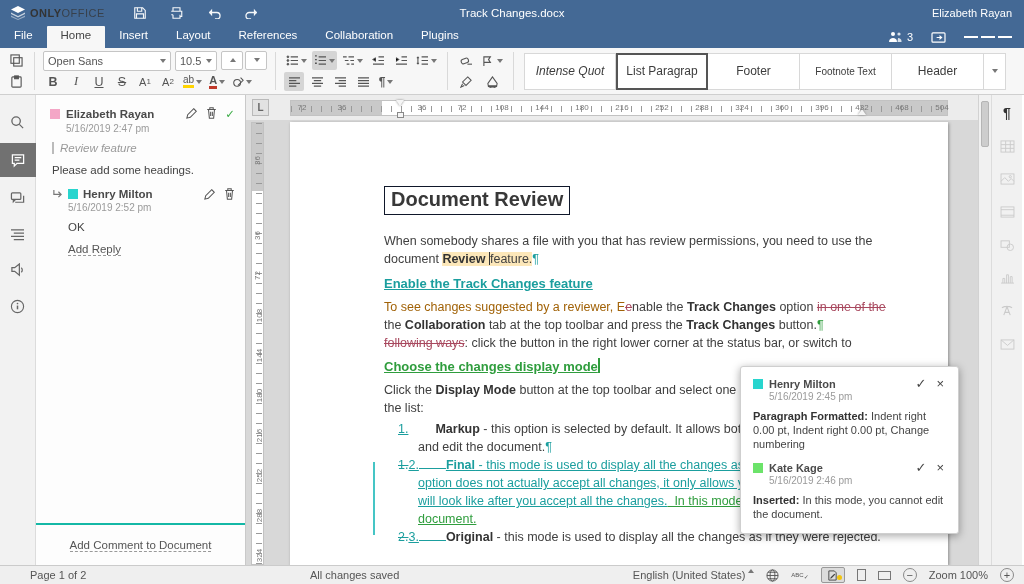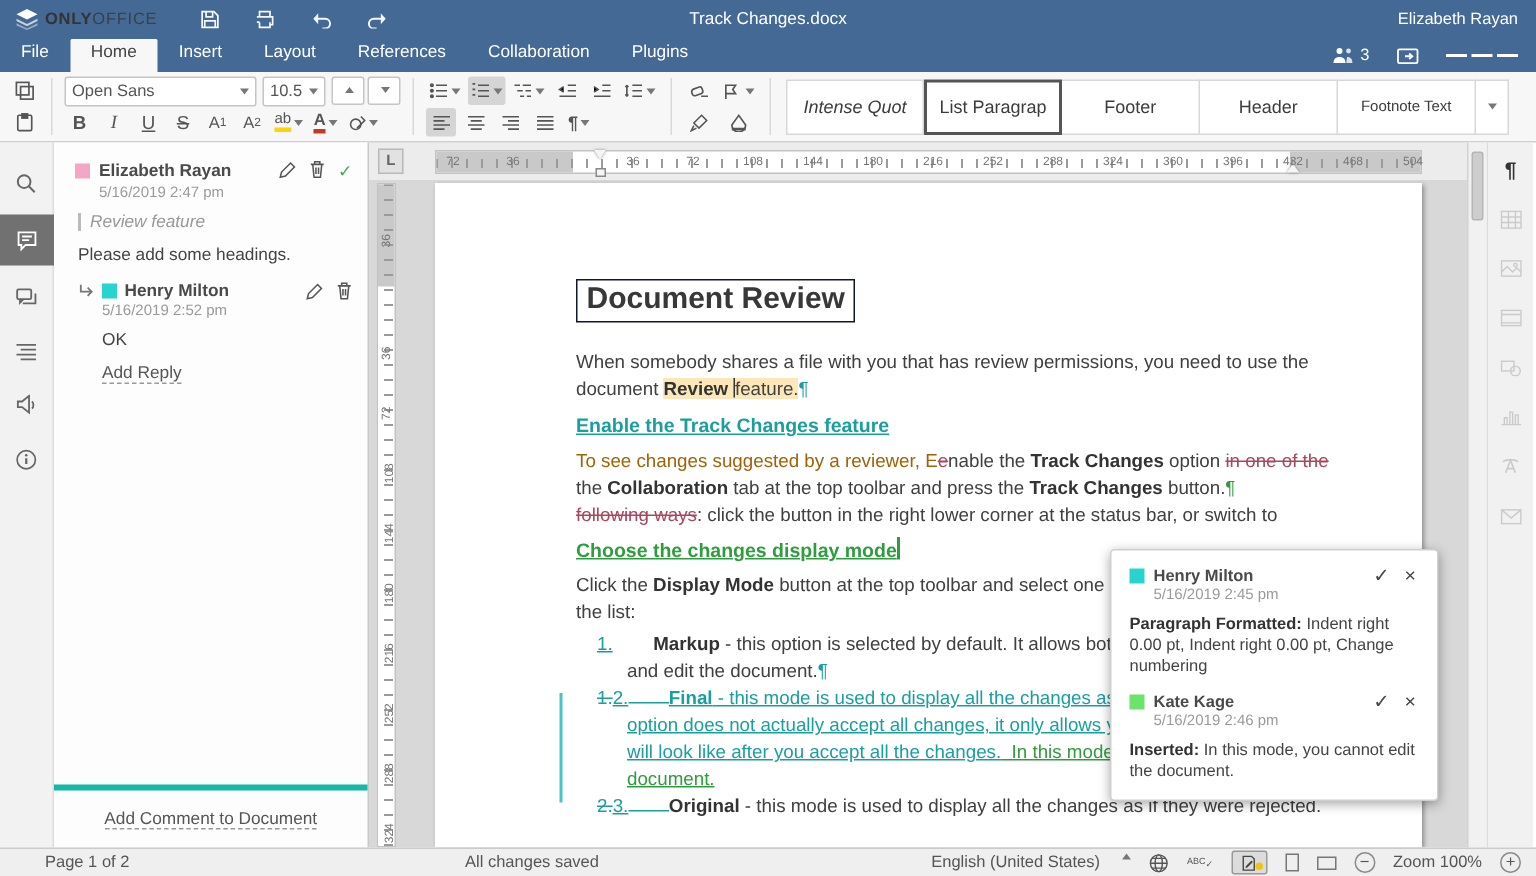--- a/index.html
+++ b/index.html
@@ -63,21 +63,21 @@
   .c-name{font-weight:bold;color:#4a4a4a;flex:1;white-space:nowrap}
   .c-actions{display:flex;gap:8px;color:#555}
   .c-actions .act{cursor:pointer}
   .c-date{color:#9a9a9a;font-size:10px;margin:2px 0 8px 16px}
   .c-quote{border-left:2px solid #bbb;color:#999;font-style:italic;padding-left:6px;margin:0 0 10px 2px}
   .c-text{color:#444;margin-left:2px;margin-bottom:12px}
   .reply{margin-left:2px}
   .reply .c-head{gap:5px}
   .reply-arrow{color:#777}
   .addreply{display:inline-block;margin:10px 0 0 16px;color:#555;border-bottom:1px dashed #999;cursor:pointer}
-  .c-footer{position:absolute;left:0;right:0;bottom:0;height:42px;border-top:4px solid #14b8a6;display:flex;align-items:center;justify-content:center}
+  .c-footer{position:absolute;left:0;right:0;bottom:0;height:42px;border-top:2px solid #14b8a6;display:flex;align-items:center;justify-content:center}
   .addcomment{color:#555;border-bottom:1px dashed #999;cursor:pointer}
   
   .docarea{width:732px;position:relative;background:#d8d8d8;overflow:hidden}
   .rulerrow{position:absolute;left:0;top:0;right:0;height:25px;background:#ececec}
   .corner{position:absolute;left:6px;top:4px;width:17px;height:17px;background:#e2e2e2;border:1px solid #b9b9b9;color:#666;font-size:10px;font-weight:bold;display:flex;align-items:center;justify-content:center;cursor:pointer}
   .hruler{position:absolute;left:44px;top:5px;width:658px;height:16px;background:#fff;border:1px solid #c2c2c2;cursor:pointer}
   .hruler .dark{position:absolute;top:0;bottom:0;background:#c9c9c9}
   .hruler .dark.l{left:0;width:91px}
   .hruler .dark.r{right:0;width:87px}
   .hruler .ticks{position:absolute;left:0;right:0;top:5px;height:6px;background-image:repeating-linear-gradient(90deg,#9a9a9a 0 1px,transparent 1px 10px)}
@@ -125,21 +125,21 @@
   .thumb{position:absolute;top:6px;left:2px;width:8px;height:46px;background:#cdcdcd;border:1px solid #b5b5b5;border-radius:2px;cursor:pointer}
   .rightbar{width:31px;background:#f1f1f1;border-left:1px solid #dcdcdc;display:flex;flex-direction:column;align-items:center;padding-top:8px;gap:13px}
   .rtile{width:24px;height:20px;display:flex;align-items:center;justify-content:center;color:#555;cursor:pointer}
   .rtile.dim{opacity:.22}
   .rtile.para{font-weight:bold;font-size:14px;color:#333}
   
   .statusbar{height:19px;background:#efefef;border-top:1px solid #cbcbcb;display:flex;align-items:center;font-size:11px;color:#555;position:relative}
   .sb-page{margin-left:30px}
   .sb-saved{position:absolute;left:310px}
   .sb-right{margin-left:auto;display:flex;align-items:center;gap:12px;margin-right:10px}
-  .sb-lang{display:flex;align-items:flex-start;gap:15px;cursor:pointer}
+  .sb-lang{display:flex;align-items:flex-start;gap:3px;cursor:pointer}
   .sbicon{cursor:pointer;color:#555;display:flex;align-items:center;justify-content:center}
   .tc-box{width:24px;height:16px;border:1px solid #999;background:#dcdcdc;border-radius:2px;position:relative;display:flex;align-items:center;justify-content:center}
   .tc-box .dot{position:absolute;right:2px;bottom:2px;width:5px;height:5px;border-radius:50%;background:#f1c40f}
   .zoomctl{width:14px;height:14px;border:1px solid #8a8a8a;border-radius:50%;font-size:11px;line-height:11px;display:flex;align-items:center;justify-content:center;color:#555;cursor:pointer}
   .minirect{border:1px solid #777}
   .spell{font-size:6px;line-height:5px;text-align:center;color:#555;cursor:pointer}
 </style>
 </head>
 <body>
 
@@ -363,22 +363,22 @@
           <path d="M7 1 2 8a5 5 0 0 0 10 0z"></path>
           <path d="M2 11h10" stroke-width="2"></path>
         </svg>
     </span>
   </div>
   <div class="tsep"></div>
   <div class="styles">
     <div class="style-item italic">Intense Quot</div>
     <div class="style-item sel">List Paragrap</div>
     <div class="style-item">Footer</div>
+    <div class="style-item small">Footnote Text</div>
     <div class="style-item">Header</div>
-    <div class="style-item small">Footnote Text</div>
     <div class="style-more">
         <span class="caret"></span>
       </div>
   </div>
 </div>
 
 <div class="main">
 
   <div class="iconbar">
     <div class="sitile">

